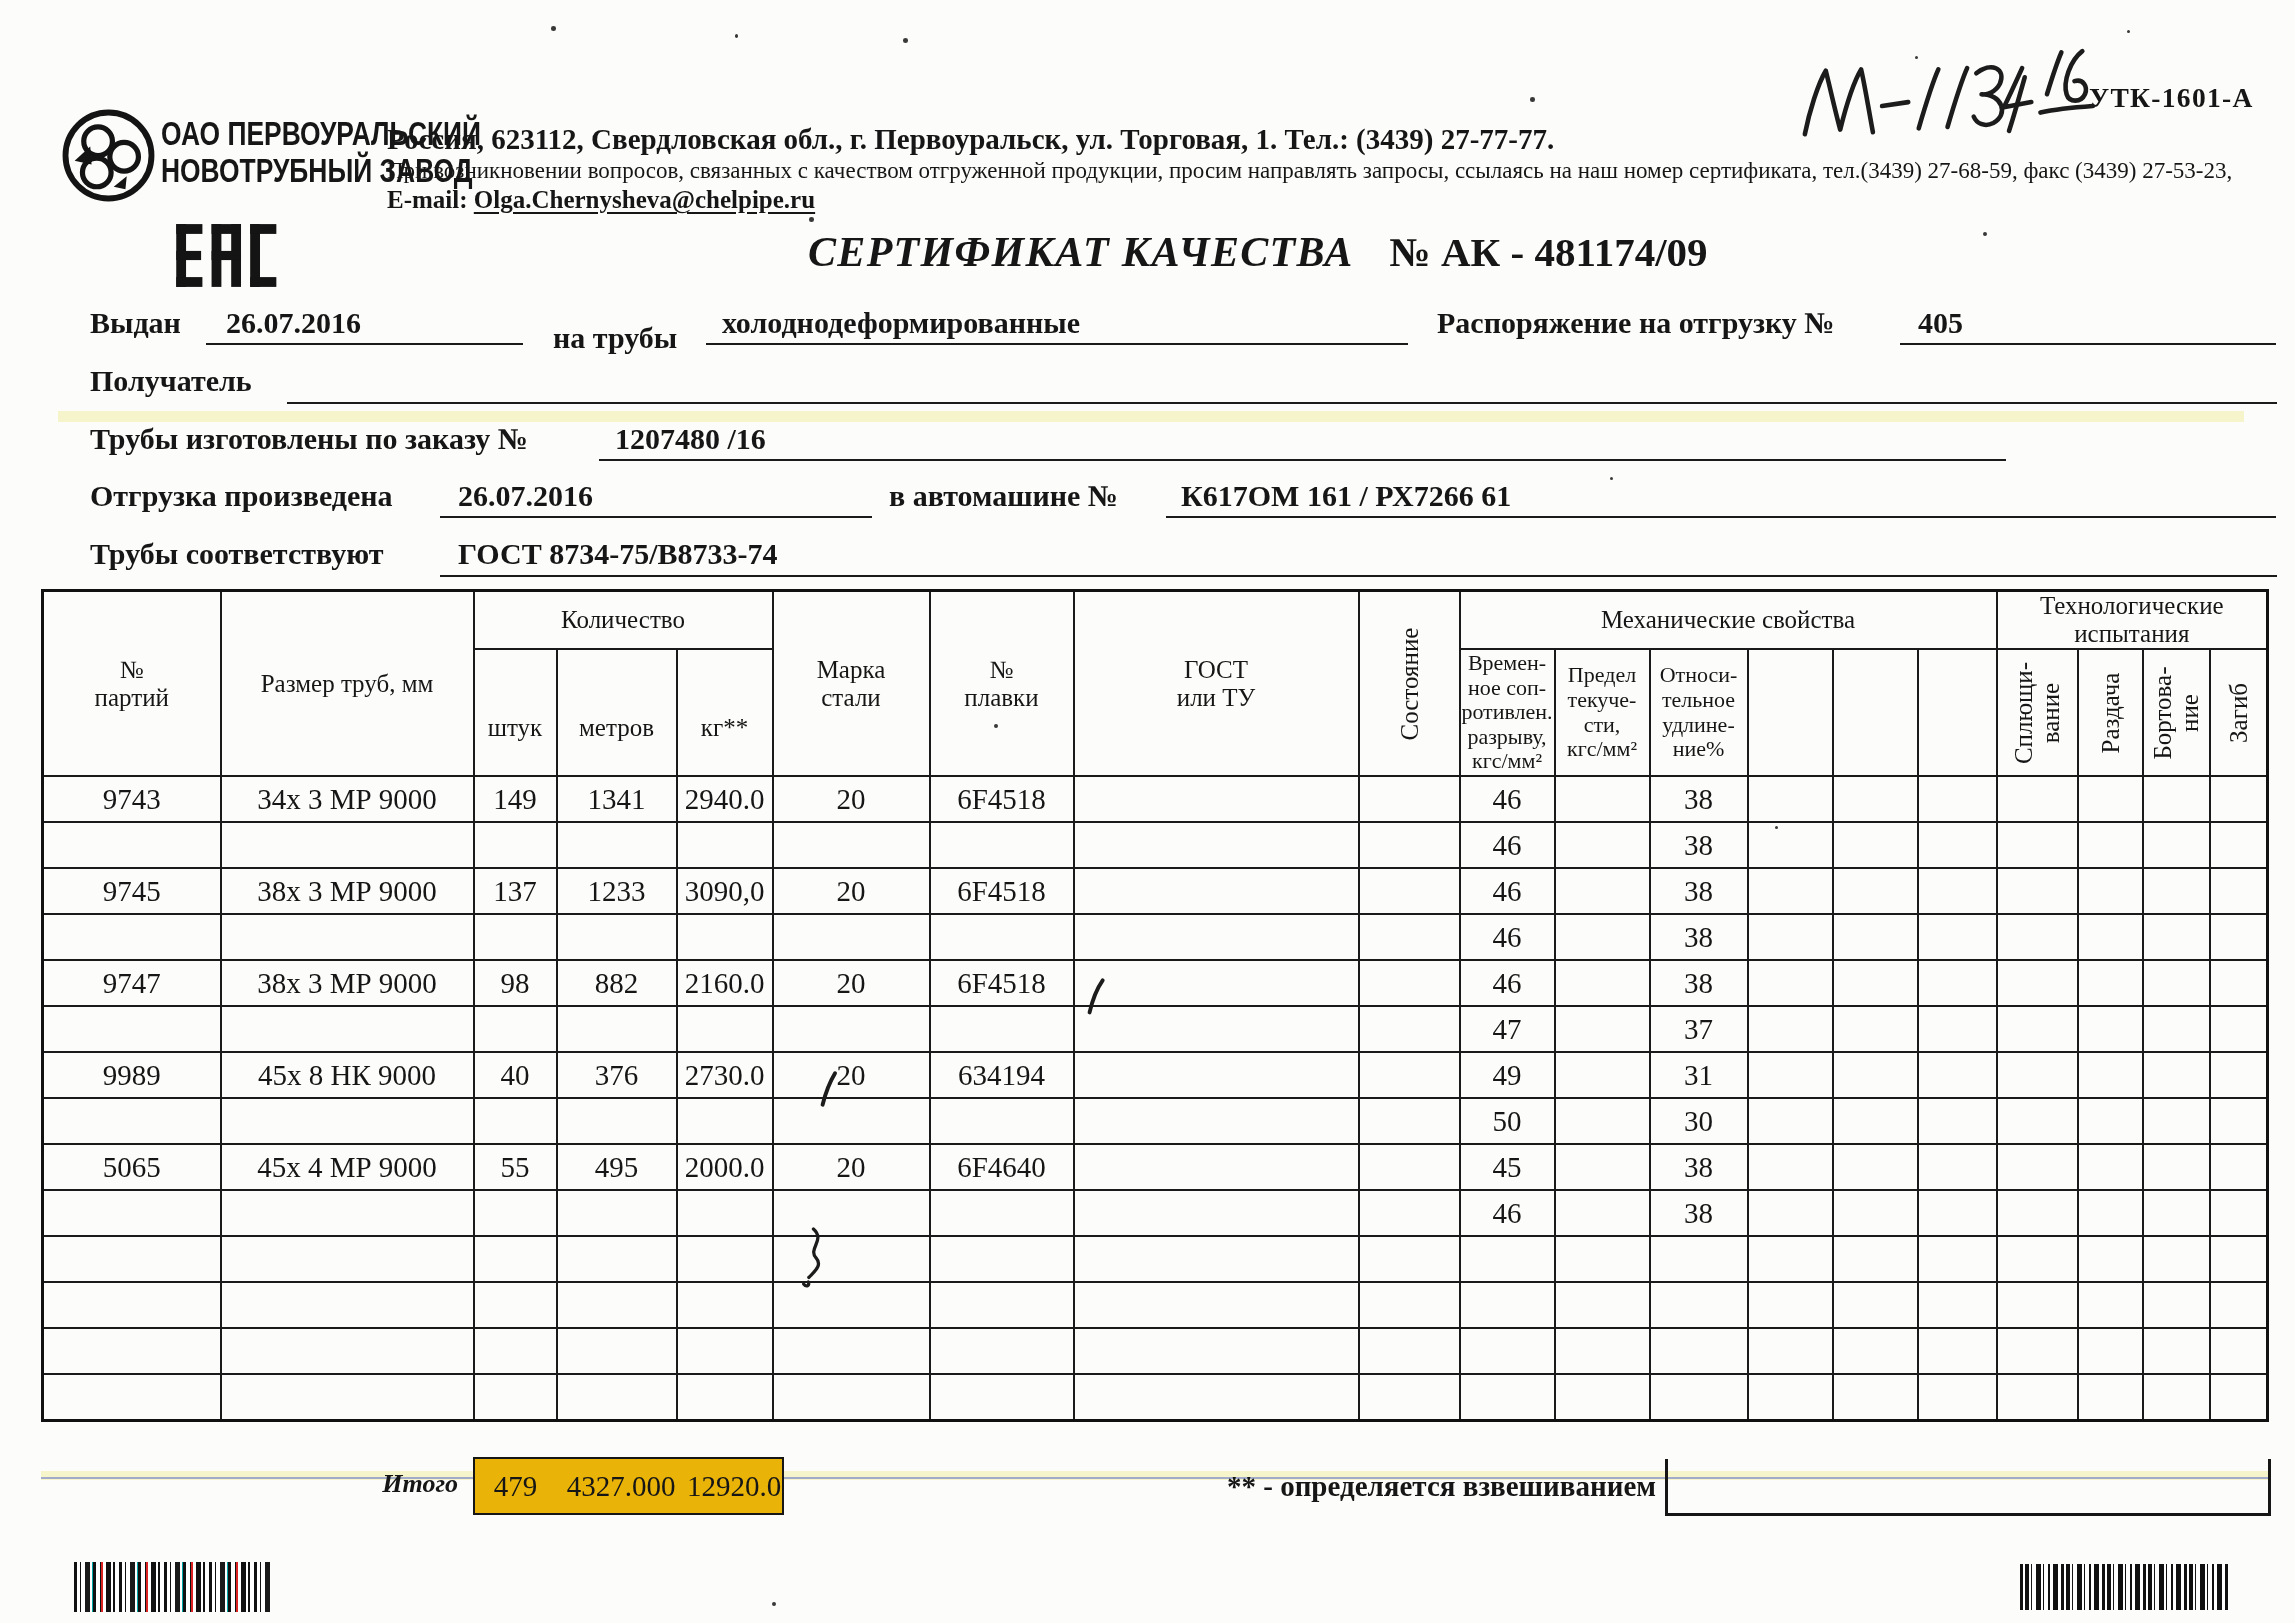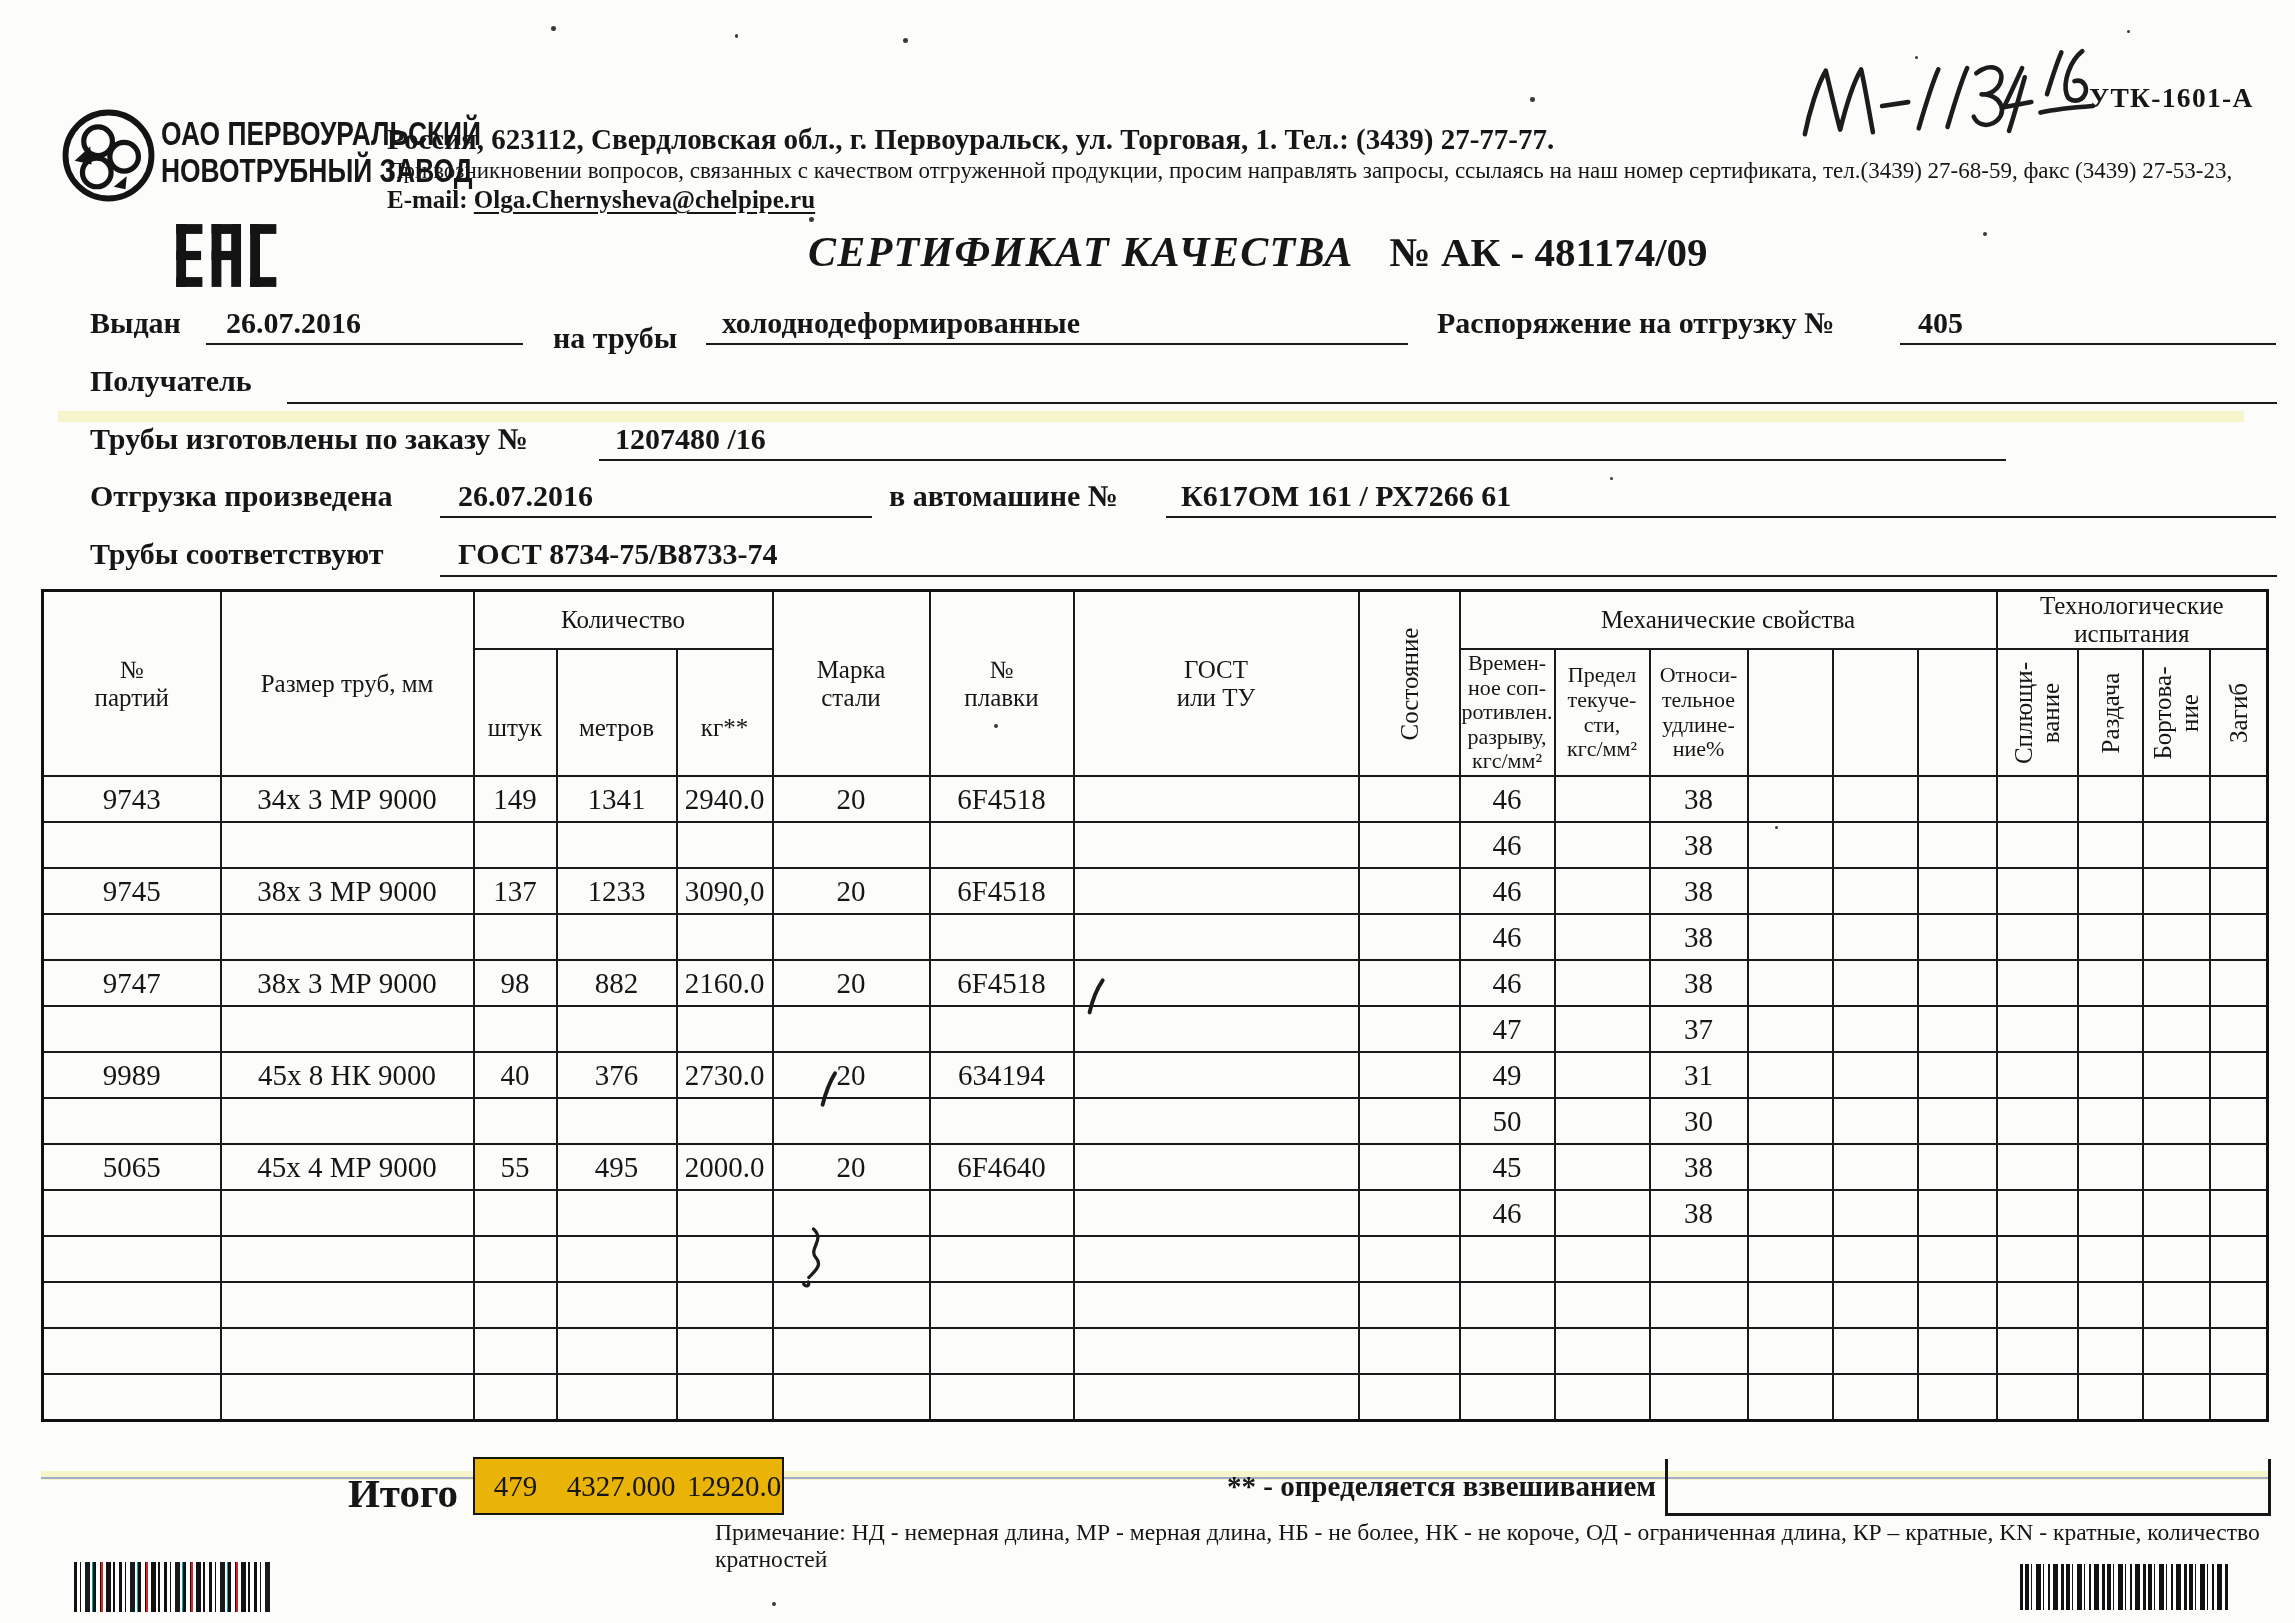--- a/index.html
+++ b/index.html
@@ -44,21 +44,21 @@
   #cert-table td { font-size:29px; }
   #cert-table .sub-qty { vertical-align:middle; padding-top:30px; }
   #cert-table .mech-h { font-size:22px; }
   #cert-table th.vert { position:relative; }
   #cert-table th.vert .vtext { position:absolute; left:50%; top:50%;
     transform:translate(-50%,-50%) rotate(-90deg); white-space:pre-line;
     width:max-content; font-size:25px; line-height:1.08; }
 
   
   #total-label { left:255px; top:1469px; width:203px; text-align:right;
-    font-size:41px; font-weight:bold; }
+    font-size:26px; font-weight:bold;font-style:italic; }
   #total-box { left:473px; top:1457px; display:flex; border:2.6px solid #161616; background:#eab308; }
   #total-box .tcell { height:54px; display:flex; align-items:center; justify-content:center;
     font-size:29px; }
   #total-box .tcell + .tcell { border-left:6px solid #eab308; }
   #tc-pcs { width:81px; } #tc-m { width:118px; } #tc-kg { width:96px; }
   #weigh-note { left:1227px; top:1470px; font-size:29px; font-weight:bold; }
   #right-footer-box { left:1665px; top:1459px; width:600px; height:54px;
     border-left:3.3px solid #161616; border-right:3.3px solid #161616; border-bottom:3.3px solid #161616; }
   #note-line { left:715px; top:1519px; width:1558px; font-size:23.6px; }
 
@@ -554,21 +554,20 @@
   </table>
 
   <div class="abs" id="total-label">Итого</div>
   <div class="abs" id="total-box">
     <div class="tcell" id="tc-pcs">479</div>
     <div class="tcell" id="tc-m">4327.000</div>
     <div class="tcell" id="tc-kg">12920.0</div>
   </div>
   <div class="abs" id="weigh-note">** - определяется взвешиванием</div>
   <div class="abs" id="right-footer-box"></div>
-  <div class="abs" id="note-line">Примечание: НД - немерная длина, МР - мерная длина, НБ - не более, НК - не короче, ОД - ограниченная длина, КР – кратные, KN - кратные, количество кратностей</div>
 
   <div class="barcode" id="barcode-left"></div>
   <div class="barcode" id="barcode-right"></div>
 
   <svg class="abs" id="ink-overlay" width="2295" height="1623" viewBox="0 0 3507 2480">
     <g fill="none" stroke="#1c1c1c" stroke-width="7" stroke-linecap="round" stroke-linejoin="round">
 
       <path d="M2758 205 C2765 170,2778 128,2790 108 C2796 132,2804 168,2812 198 C2820 166,2832 126,2844 106 C2850 132,2856 170,2862 202"></path>
       <path d="M2876 162 L2916 156"></path>
       <path d="M2932 196 C2942 162,2952 128,2962 106"></path>

